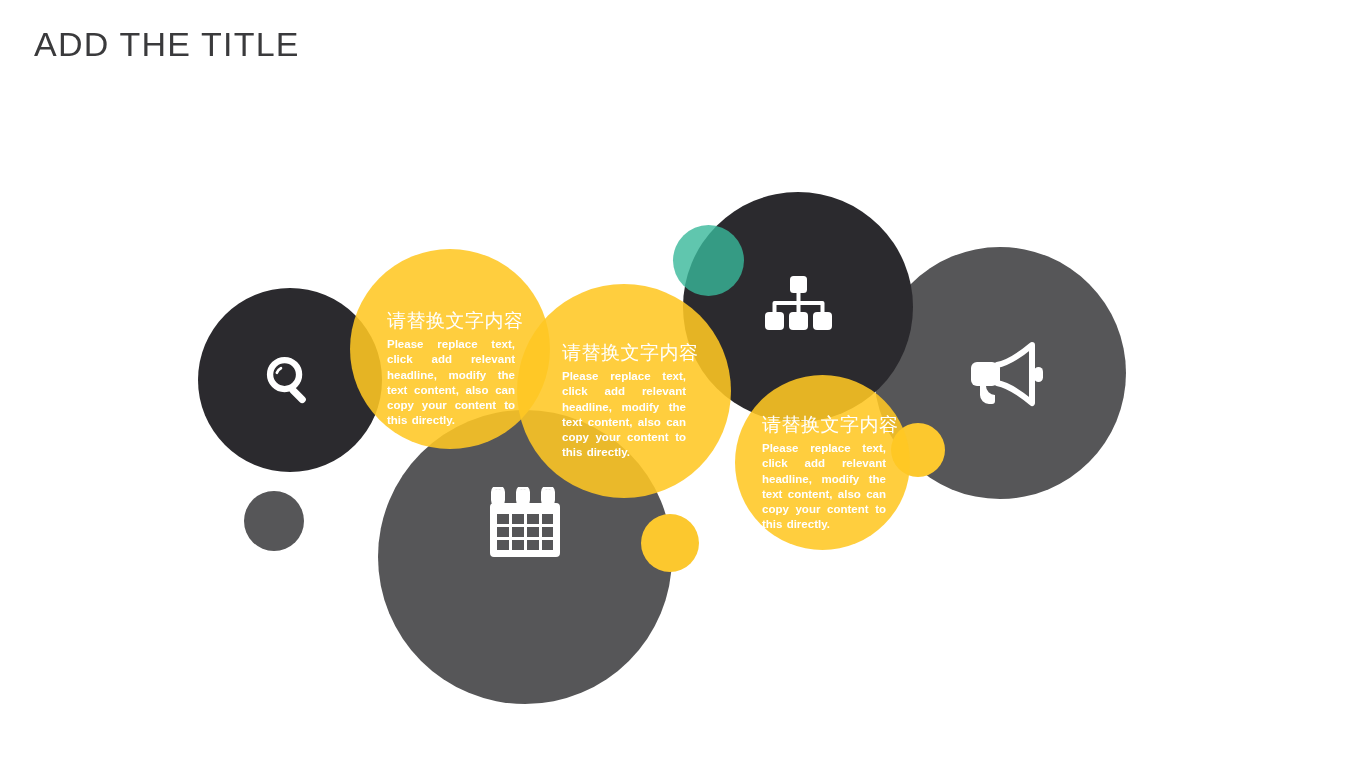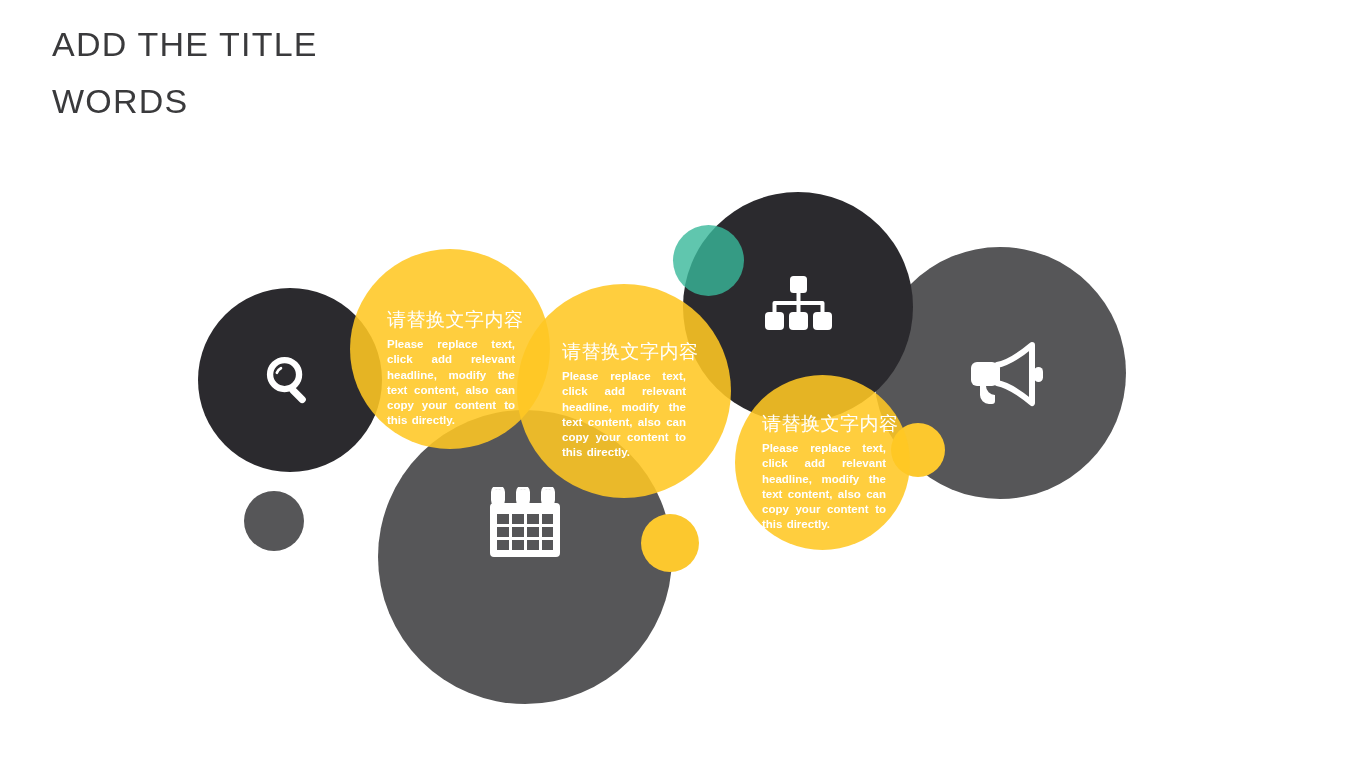--- a/index.html
+++ b/index.html
@@ -12,21 +12,21 @@
     width: 1350px;
     height: 759px;
     background: #ffffff;
     overflow: hidden;
     font-family: "Liberation Sans", sans-serif;
   }
 
   
   #title-block {
     position: absolute;
-    left: 52px;
+    left: 34px;
     top: 16px;
     width: 600px;
   }
   .title-line {
     font-family: "Liberation Sans", sans-serif;
     font-size: 34px;
     letter-spacing: 1.2px;
     color: #3a3a3c;
     line-height: 57px;
     font-weight: 400;
@@ -47,21 +47,21 @@
   .c-teal   { background: rgba(56, 184, 154, 0.80); }
 
   
   .bubble-text {
     position: absolute;
     color: #ffffff;
     text-align: justify;
     pointer-events: none;
   }
   .bubble-heading {
-    font-family: Liberation Mono, monospace;
+    font-family: Liberation Sans, sans-serif;
     font-size: 19px;
     line-height: 24px;
     letter-spacing: 0.5px;
     margin-bottom: 4px;
     white-space: nowrap;
     color: #ffffff;
   }
   .bubble-body {
     font-family: "Liberation Sans", sans-serif;
     font-size: 11.5px;
@@ -83,21 +83,20 @@
   }
   .icon-wrap svg { display: block; }
 </style>
 </head>
 <body>
 
 <div id="slide">
 
   <div id="title-block">
     <div class="title-line">ADD THE TITLE</div>
-    <div class="title-line">WORDS</div>
   </div>
 
   <div class="circle c-gray" style="left:378px; top:410px; width:294px; height:294px;"></div>
 
   <div class="circle c-gray" style="left:874px; top:247px; width:252px; height:252px;"></div>
 
   <div class="circle c-gray" style="left:244px; top:491px; width:60px; height:60px;"></div>
 
   <div class="circle c-dark" style="left:198px; top:288px; width:184px; height:184px;"></div>
 

